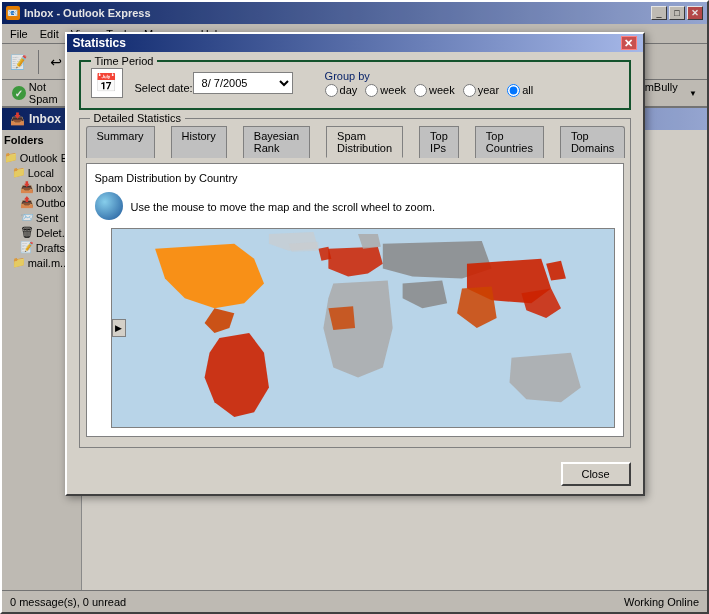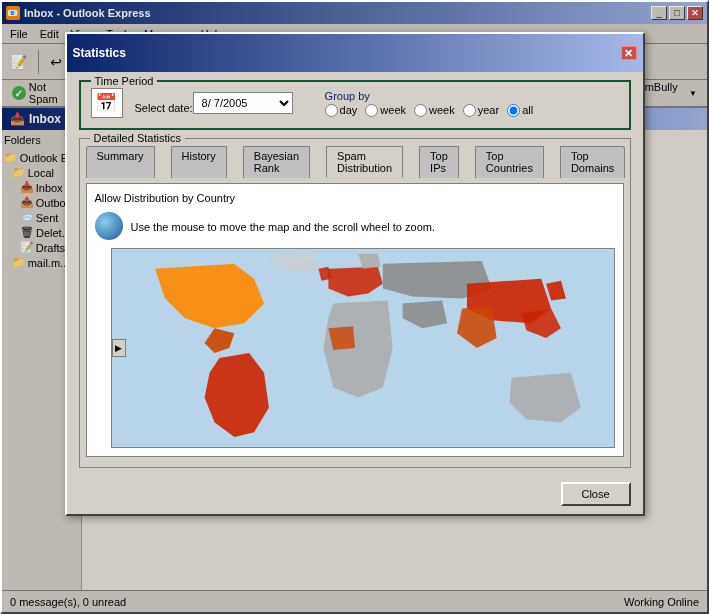--- a/index.html
+++ b/index.html
@@ -170,21 +170,21 @@
       height: 22px;
       display: flex;
       align-items: center;
       padding: 0 8px;
       color: white;
       font-weight: bold;
       font-size: 12px;
     }
     .sidebar-title {
       font-size: 11px;
-      font-weight: normal;
+      font-weight: bold;
       margin-bottom: 4px;
     }
     .sidebar-item {
       font-size: 11px;
       padding: 1px 0;
       cursor: pointer;
       display: flex;
       align-items: center;
       gap: 2px;
     }
@@ -220,21 +220,21 @@
     .stats-dialog {
       background: #d4d0c8;
       border: 2px solid #ffffff;
       border-right-color: #404040;
       border-bottom-color: #404040;
       width: 580px;
       box-shadow: 2px 2px 8px rgba(0,0,0,0.4);
     }
     .dialog-title-bar {
       background: linear-gradient(to right, #0a246a, #a6b8e8);
-      height: 38px;
+      height: 18px;
       display: flex;
       align-items: center;
       justify-content: space-between;
       padding: 0 6px;
       color: white;
       font-weight: bold;
       font-size: 12px;
     }
     .dialog-close-btn {
       width: 16px;
@@ -670,21 +670,21 @@
             <div class="tab">Bayesian Rank</div>
             <div class="tab active">Spam Distribution</div>
             <div class="tab">Top IPs</div>
             <div class="tab">Top Countries</div>
             <div class="tab">Top Domains</div>
           </div>
 
           <div class="tab-content">
 
             <div style="font-size:11px;margin-bottom:6px;">
-              <span>Allow Distribution by Country</span>
+              <span>Spam Distribution by Country</span>
             </div>
 
             <div class="info-row">
               <div class="globe-icon"></div>
               <div class="info-text">Use the mouse to move the map and the scroll wheel to zoom.</div>
             </div>
 
             <div class="map-container">
               <div class="map-arrow">▶</div>
               

